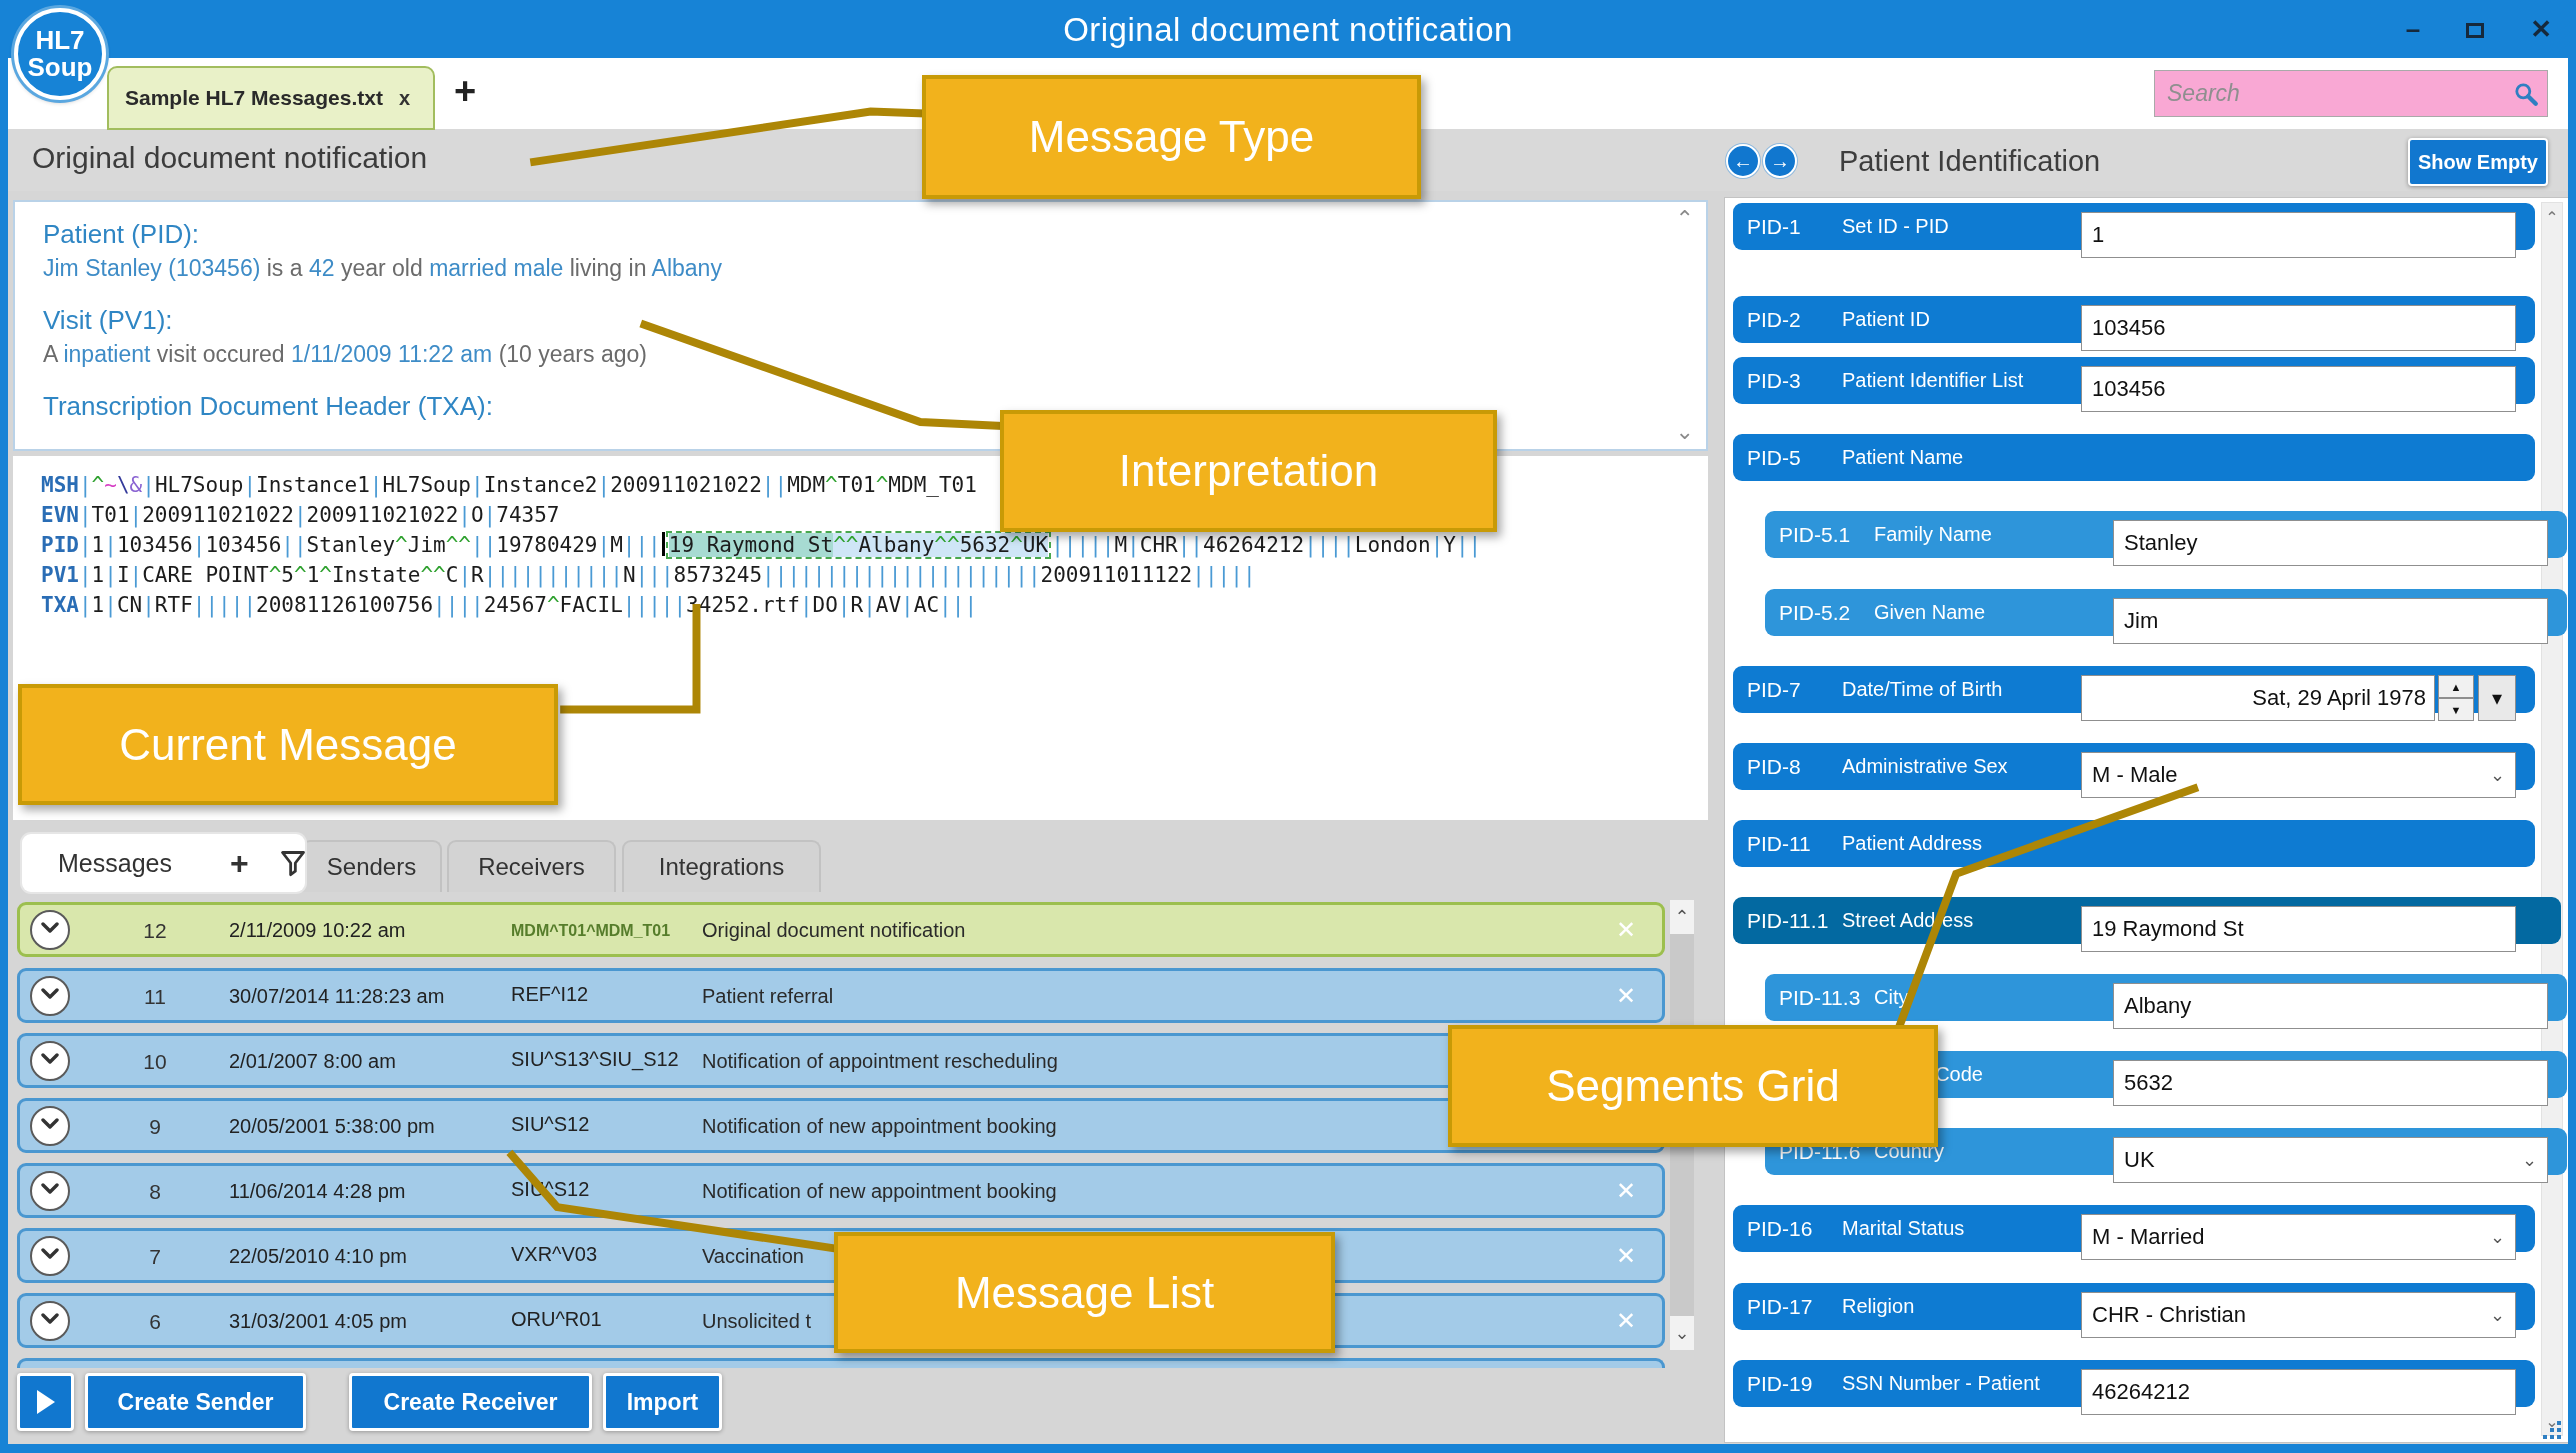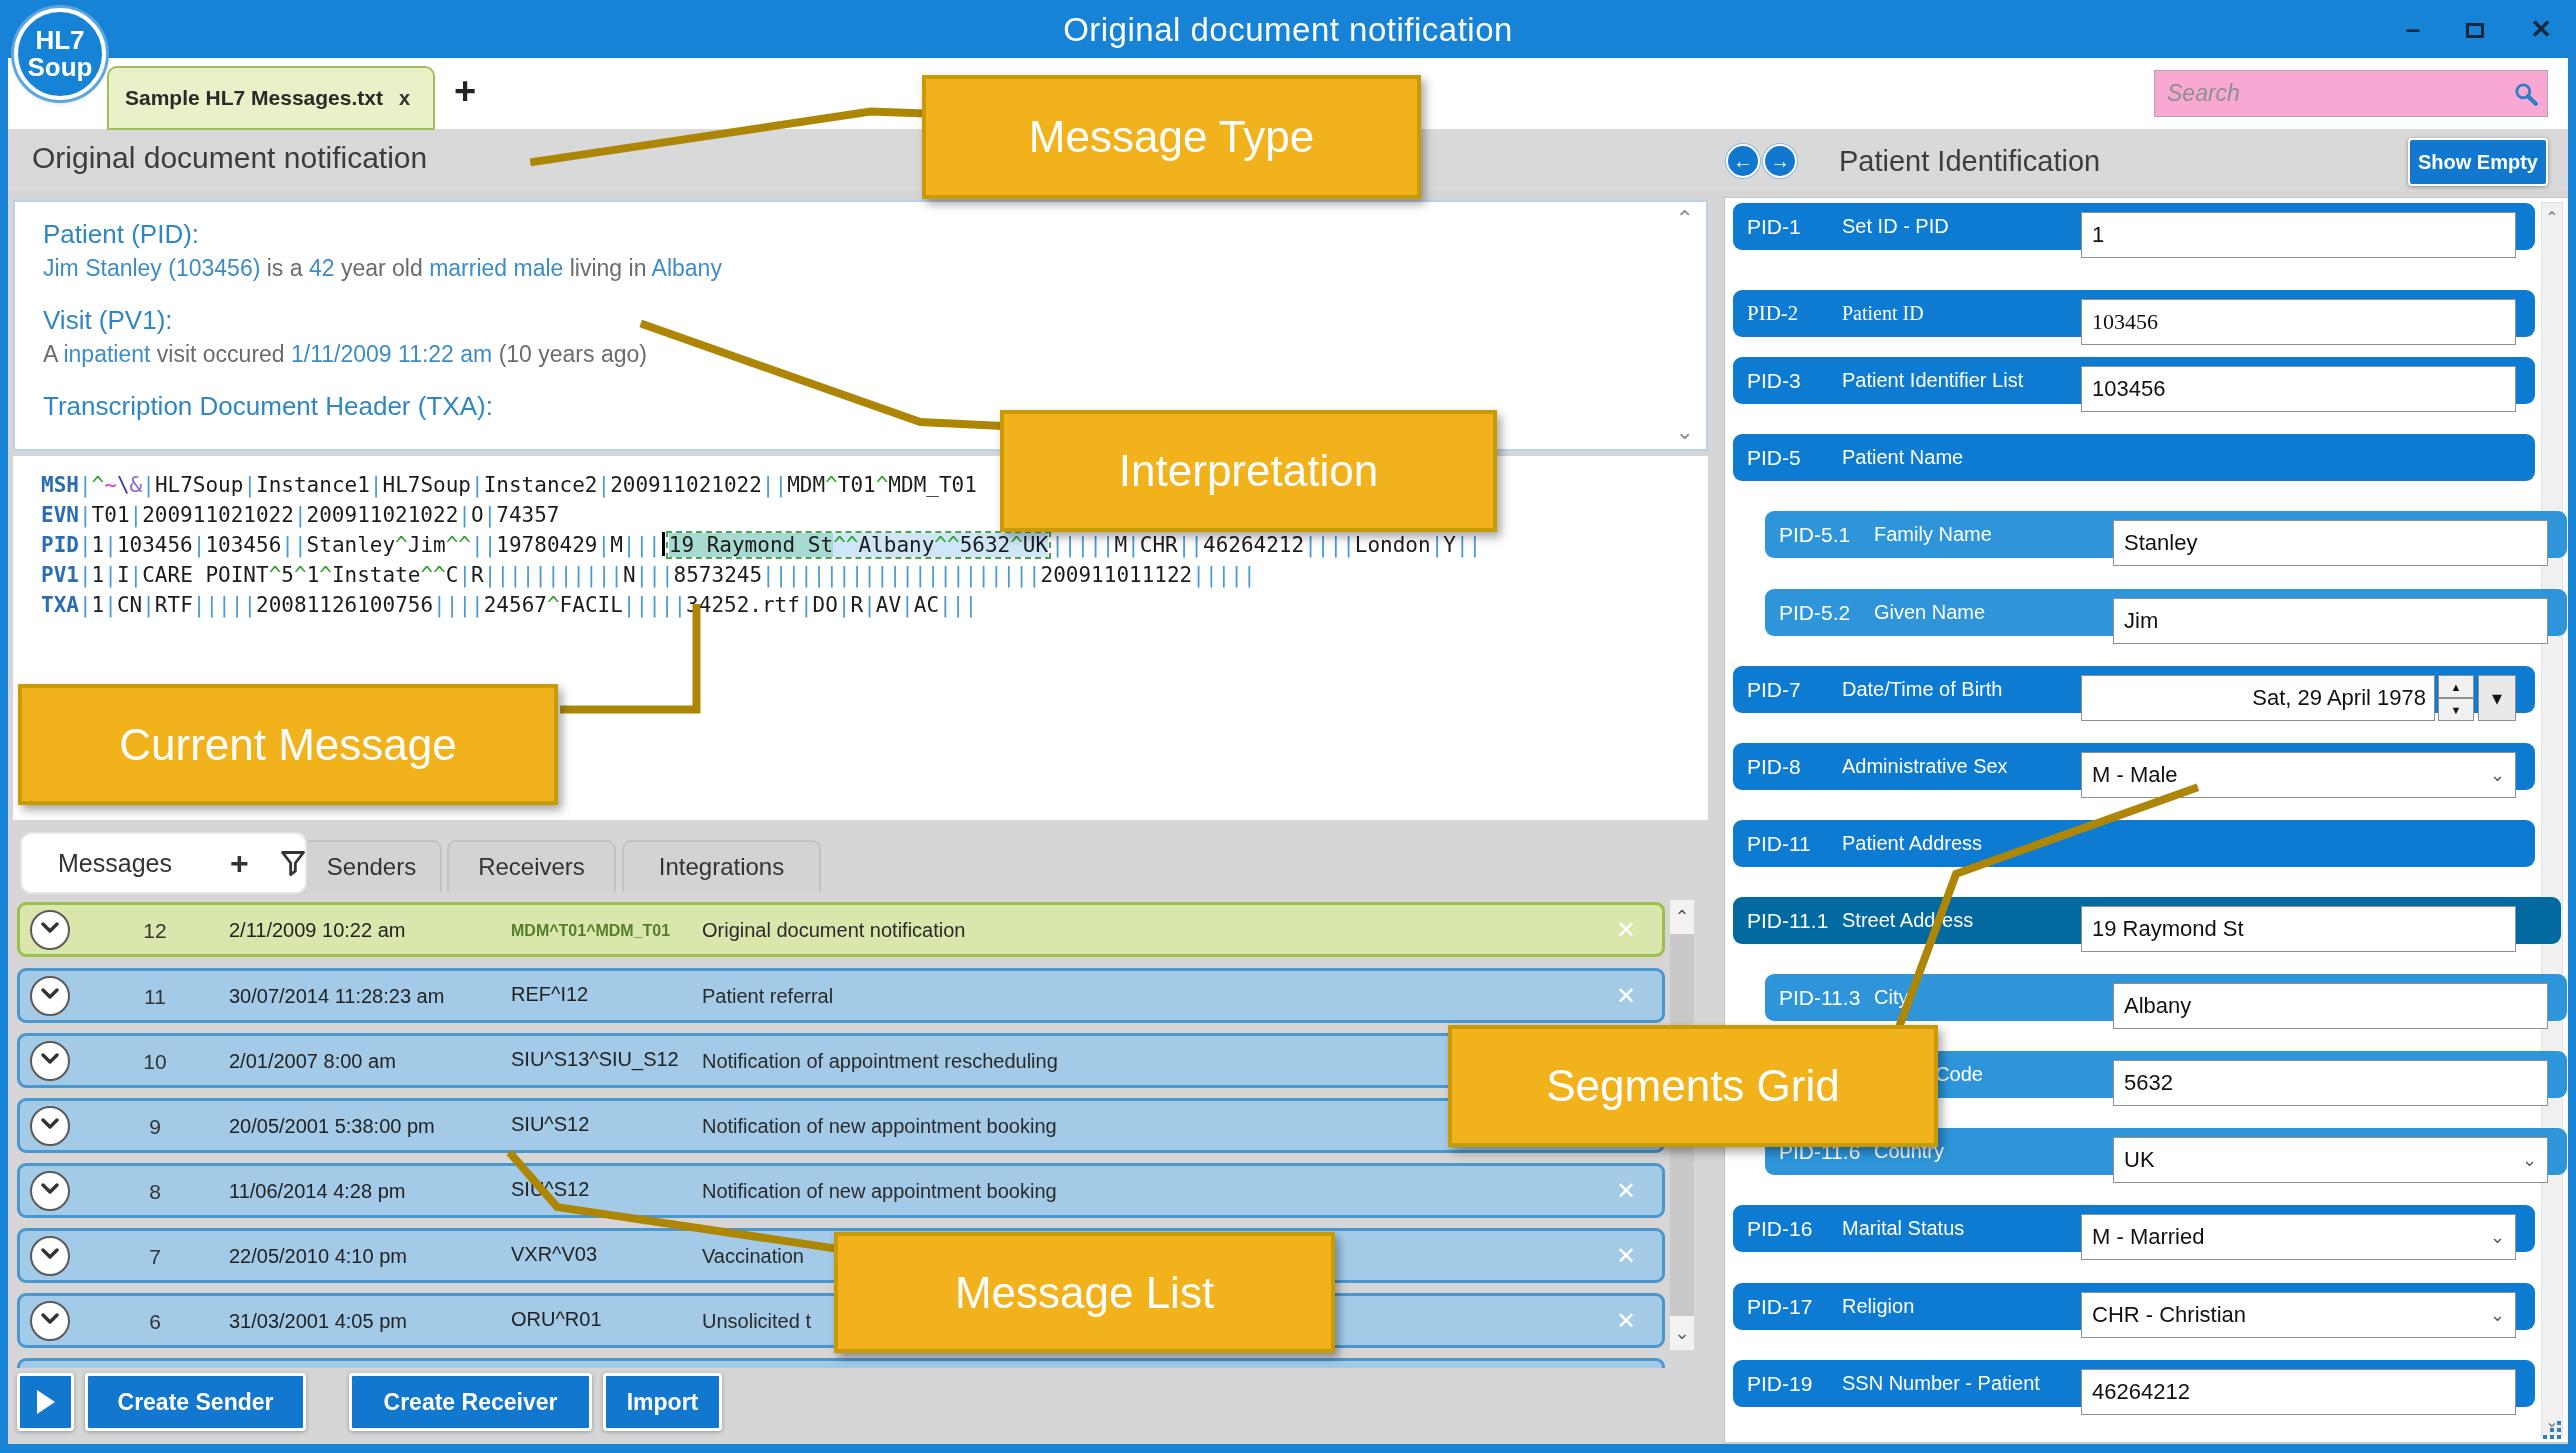--- a/index.html
+++ b/index.html
@@ -307,21 +307,21 @@
     <span class="btn" style="top:0;">⌃</span>
     <span class="btn" style="bottom:0;">⌄</span>
   </div>
 <div class="seg-row t-main" style="top: 5px;">
       <span class="s-code">PID-1</span>
       <span class="s-label">Set ID - PID</span>
       <div class="s-ctrl">
         <div class="s-input">1</div>
       </div>
     </div>
-    <div class="seg-row t-main" style="top: 92px; font-family: Liberation Serif, serif;">
+    <div class="seg-row t-main" style="top: 98px;">
       <span class="s-code">PID-2</span>
       <span class="s-label">Patient ID</span>
       <div class="s-ctrl">
         <div class="s-input">103456</div>
       </div>
     </div>
     <div class="seg-row t-main" style="top: 159px;">
       <span class="s-code">PID-3</span>
       <span class="s-label">Patient Identifier List</span>
       <div class="s-ctrl">

